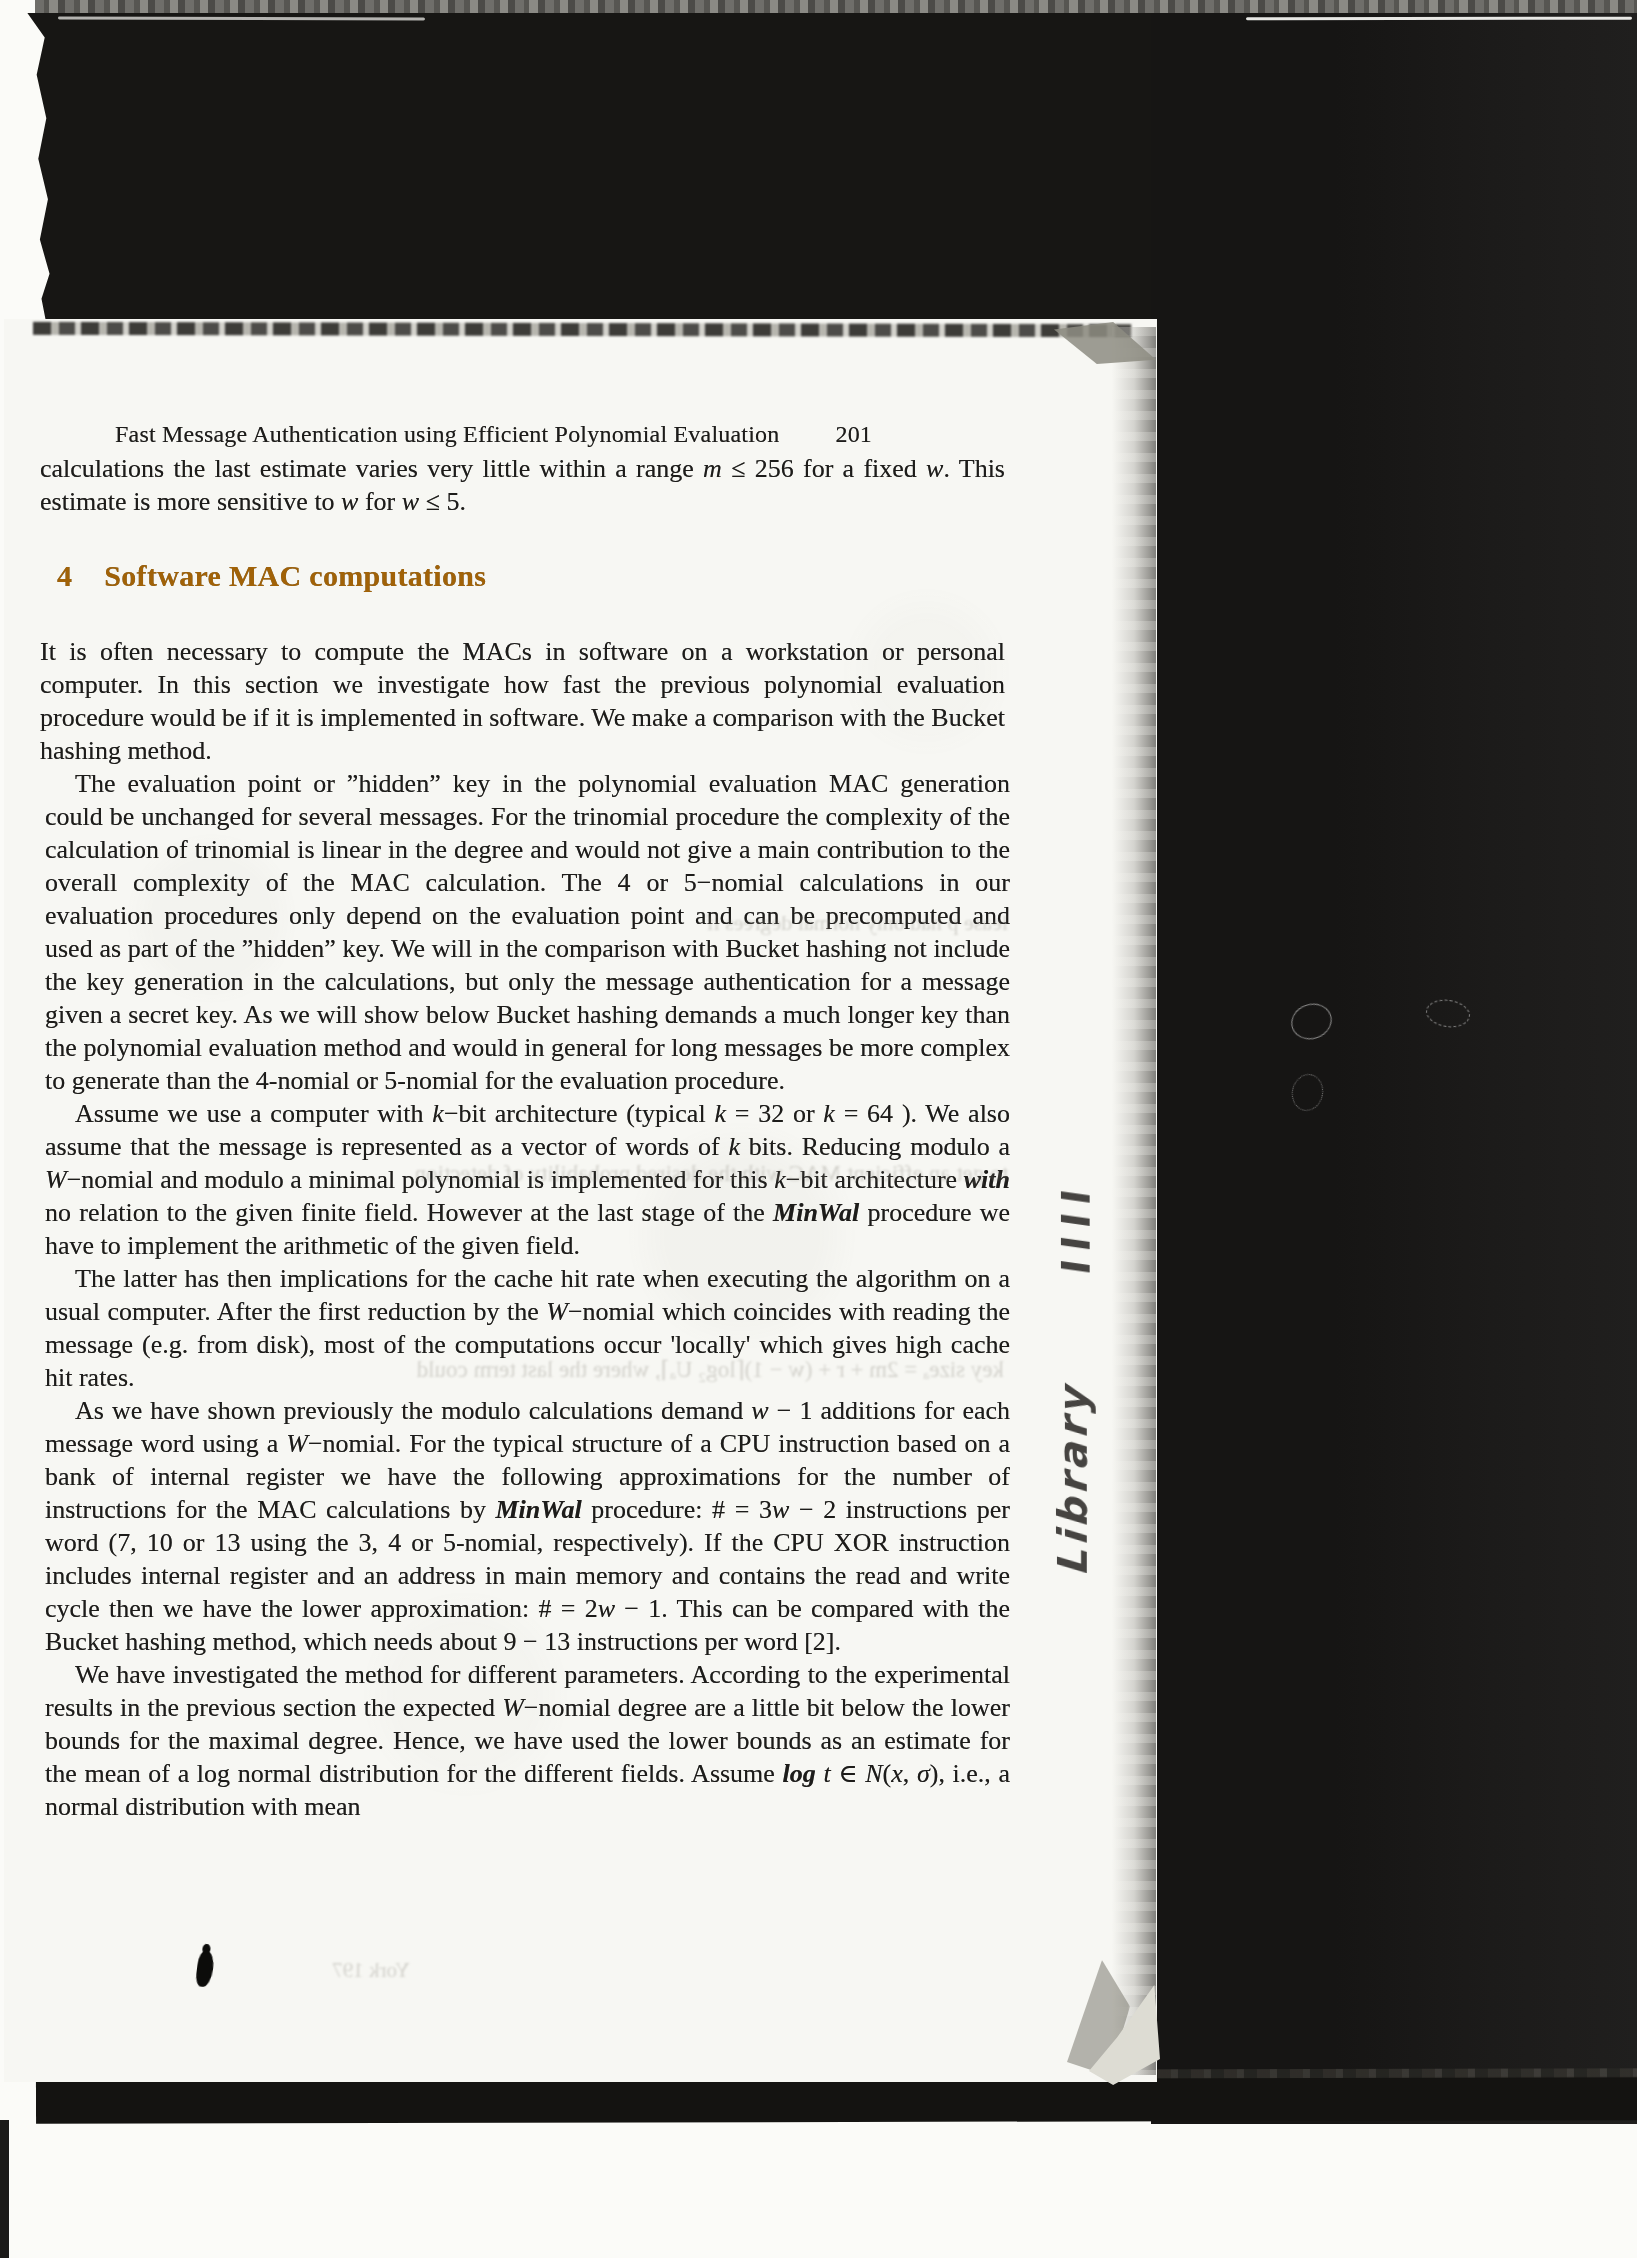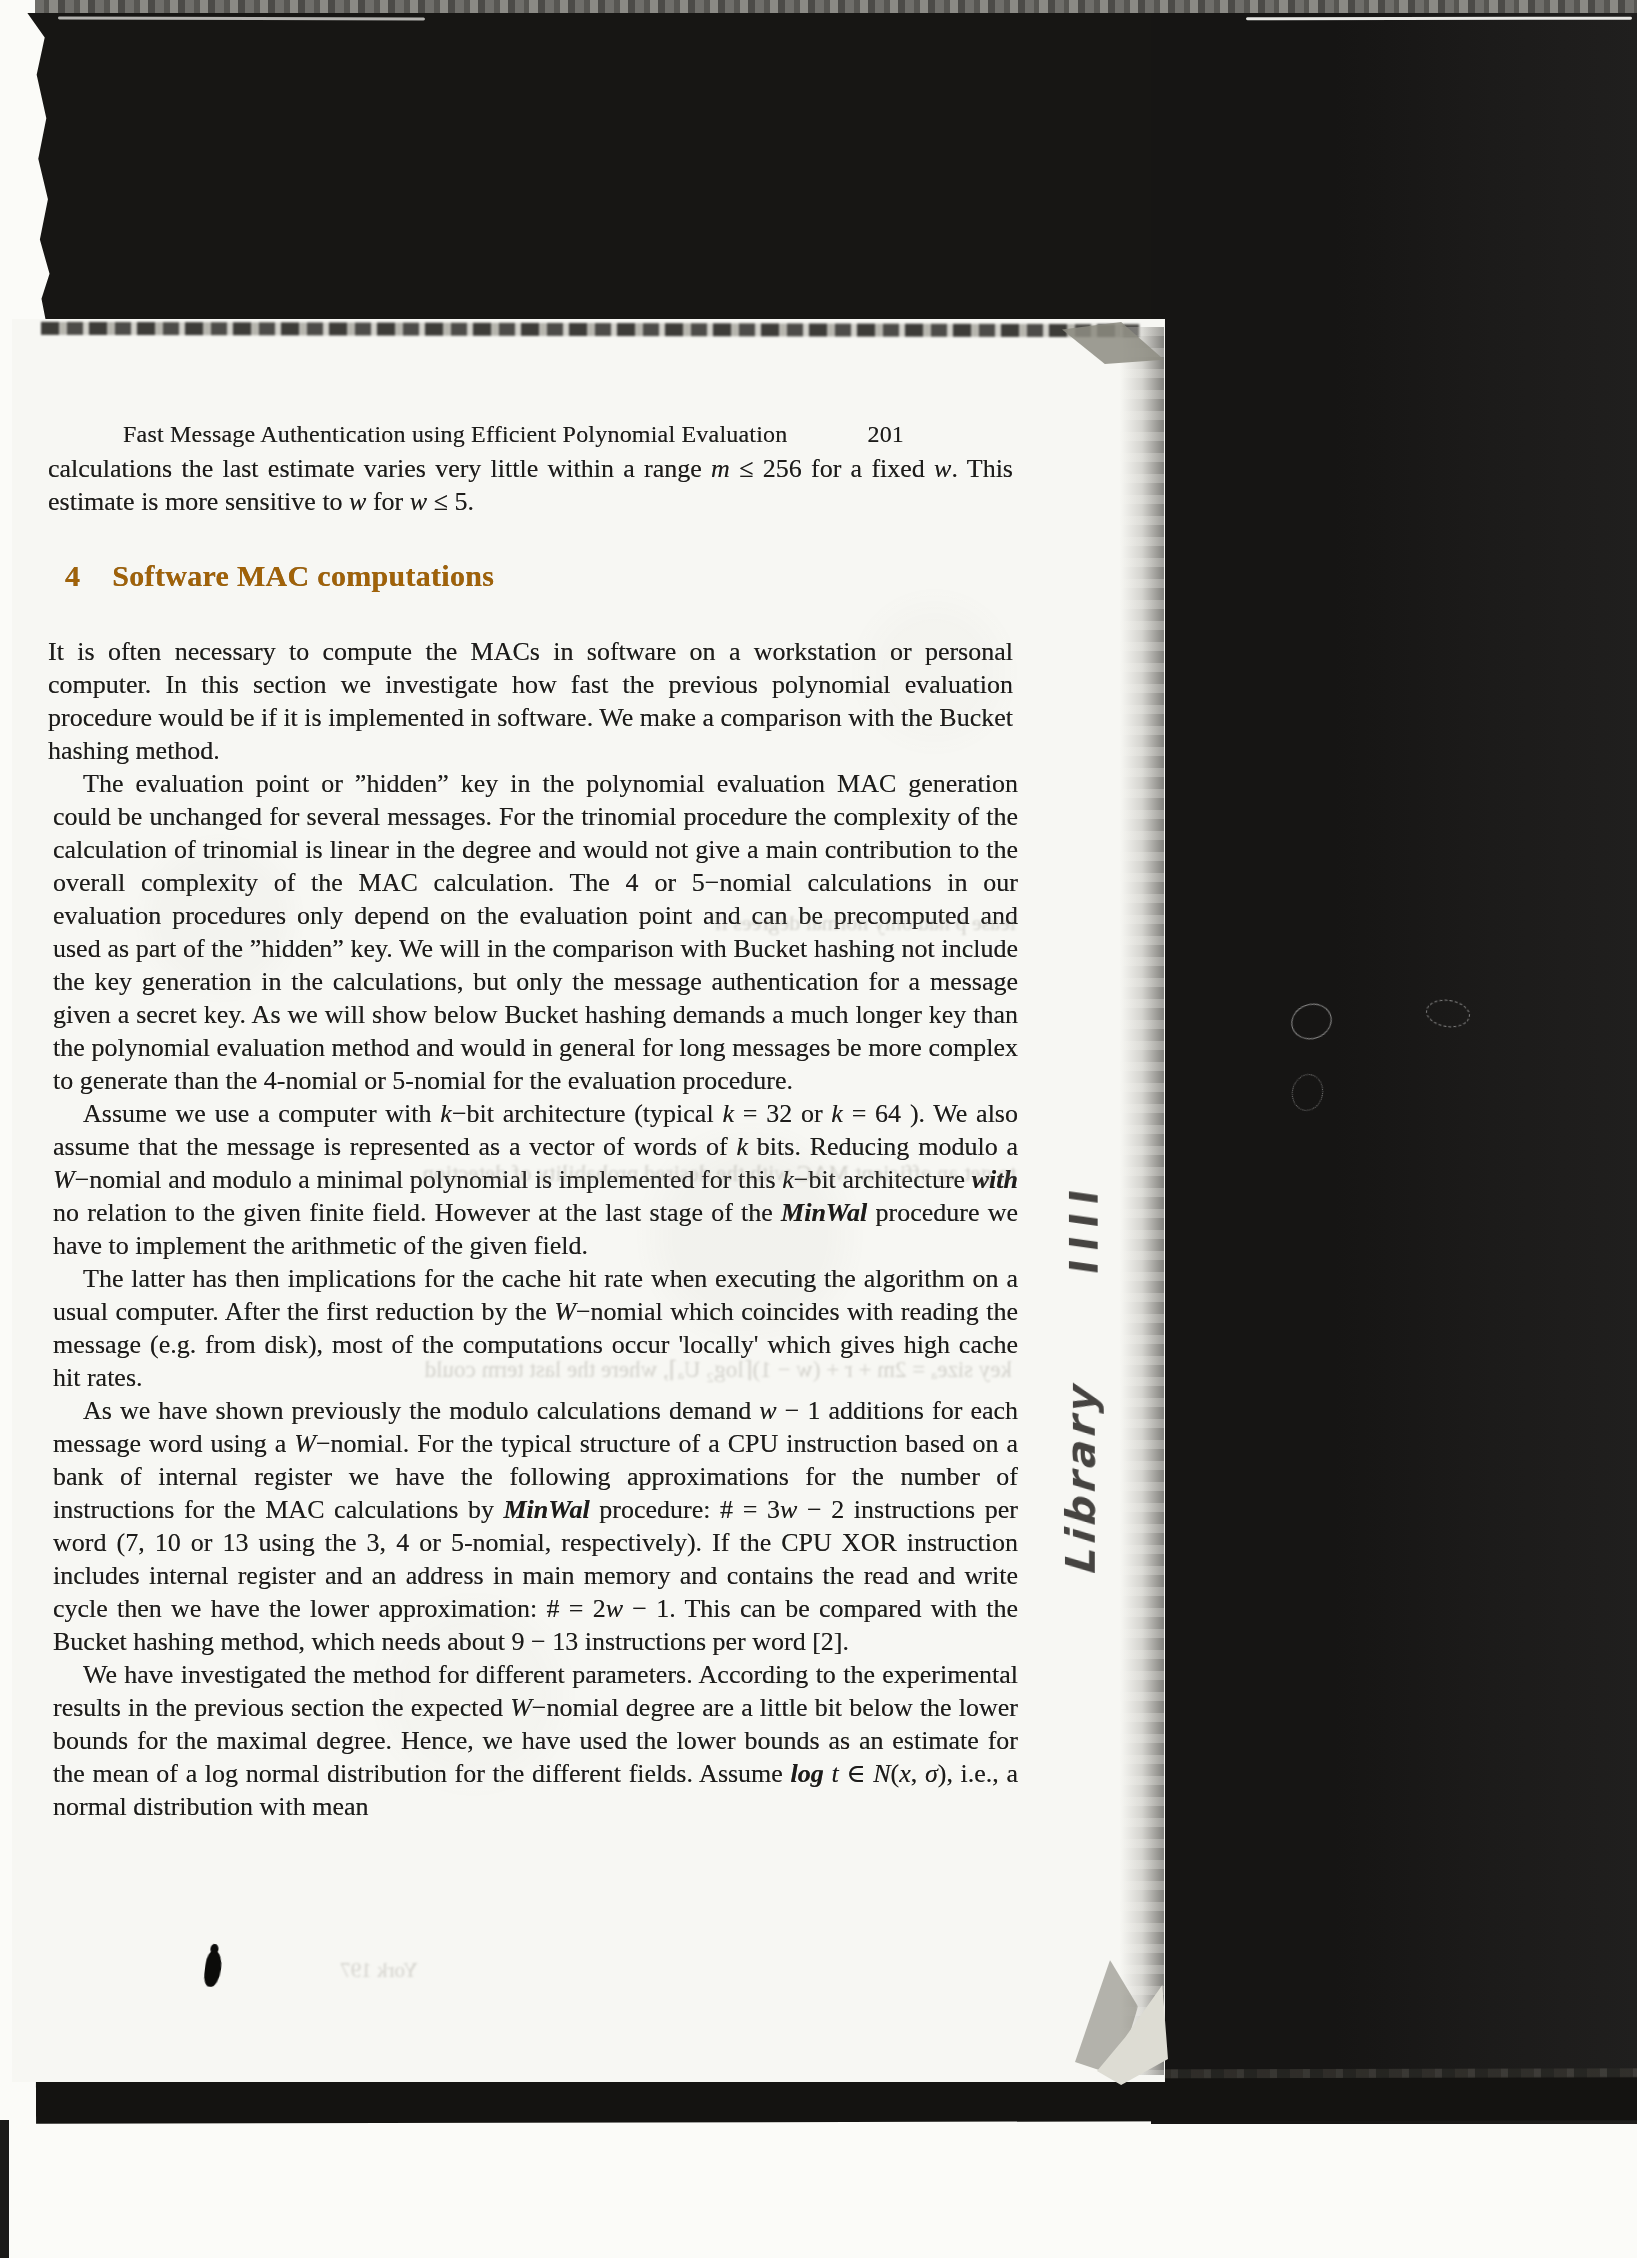--- a/index.html
+++ b/index.html
@@ -23,40 +23,40 @@
     filter:blur(0.7px);}
   .bottom-left-strip{position:absolute;left:0;top:2120px;width:8.7px;height:138px;background:#1b1a18;}
 
   
   .speck{position:absolute;border:1.9px solid rgba(255,255,255,.5);border-radius:50%;filter:blur(0.4px);}
   .speck.s1{left:1291px;top:1004px;width:39px;height:33px;transform:rotate(-18deg);}
   .speck.s2{left:1426px;top:1000px;width:42px;height:25px;transform:rotate(8deg);border-style:dashed;}
   .speck.s3{left:1292px;top:1074px;width:29px;height:35px;transform:rotate(12deg);border-style:dotted;}
 
   
-  .page{position:absolute;left:12px;top:319px;width:1153px;height:1763px;background:#f7f7f3;}
+  .page{position:absolute;left:4px;top:319px;width:1153px;height:1763px;background:#f7f7f3;}
   .page-top-edge{position:absolute;left:29px;top:3.9px;width:1099px;height:12.6px;
     background:repeating-linear-gradient(90deg,rgba(28,27,24,.85) 0 18.3px,rgba(105,102,92,.45) 18.3px 26px,rgba(35,34,30,.8) 26px 42px,rgba(140,137,128,.35) 42px 48px);
     filter:blur(0.9px);transform:rotate(.12deg);}
   .right-shadow{position:absolute;left:1108px;top:7.7px;width:44px;height:1748px;
     background:linear-gradient(90deg,rgba(0,0,0,0) 0%,rgba(88,85,78,.22) 50%,rgba(52,50,45,.5) 88%,rgba(30,30,27,.55) 100%);}
   .right-shadow::after{content:"";position:absolute;inset:0;
     background:repeating-linear-gradient(180deg,rgba(245,245,240,.25) 0 8.7px,rgba(0,0,0,0) 8.7px 21px);}
   .fold-top-right{position:absolute;left:1050px;top:2.9px;width:102px;height:42px;background:#8e8c82;opacity:.85;
     clip-path:polygon(0 18%,58% 0,100% 90%,42% 100%);filter:blur(0.6px);}
   .fold-bottom-right{position:absolute;left:1085px;top:1666px;width:71px;height:100px;background:#dddcd3;
     clip-path:polygon(92% 0,100% 74%,34% 100%,0 86%,40% 52%);filter:blur(0.4px);}
   .fold-bottom-shade{position:absolute;left:1056px;top:1641px;width:70px;height:116px;background:#7c7a70;opacity:.55;
     clip-path:polygon(60% 0,100% 40%,70% 100%,10% 88%);filter:blur(1.2px);}
 
   
   .content{position:absolute;left:0;top:0;width:1004px;color:#1d1c1a;
     text-shadow:0 0 0.5px rgba(20,20,18,.55);}
   .running-head{display:flex;align-items:baseline;margin:102px 0 0 111px;font-size:24px;letter-spacing:0.2px;}
-  .running-head .pageno{margin-left:80px;}
+  .running-head .pageno{margin-left:56px;}
   .para{margin:0 0 0 36px;width:965px;font-size:26px;line-height:33px;text-align:justify;}
   .para.first{margin-top:4px;}
   .para.indent{text-indent:30px;margin-left:41px;}
   .section-head{margin:41px 0 0 53px;font-size:30px;font-weight:bold;letter-spacing:0.3px;color:#a16207;}
   .section-head .num{margin-right:32px;}
   .body-start{margin-top:42px;}
   .it{font-style:italic;}
   .bd{font-weight:bold;font-style:italic;}
 
   

